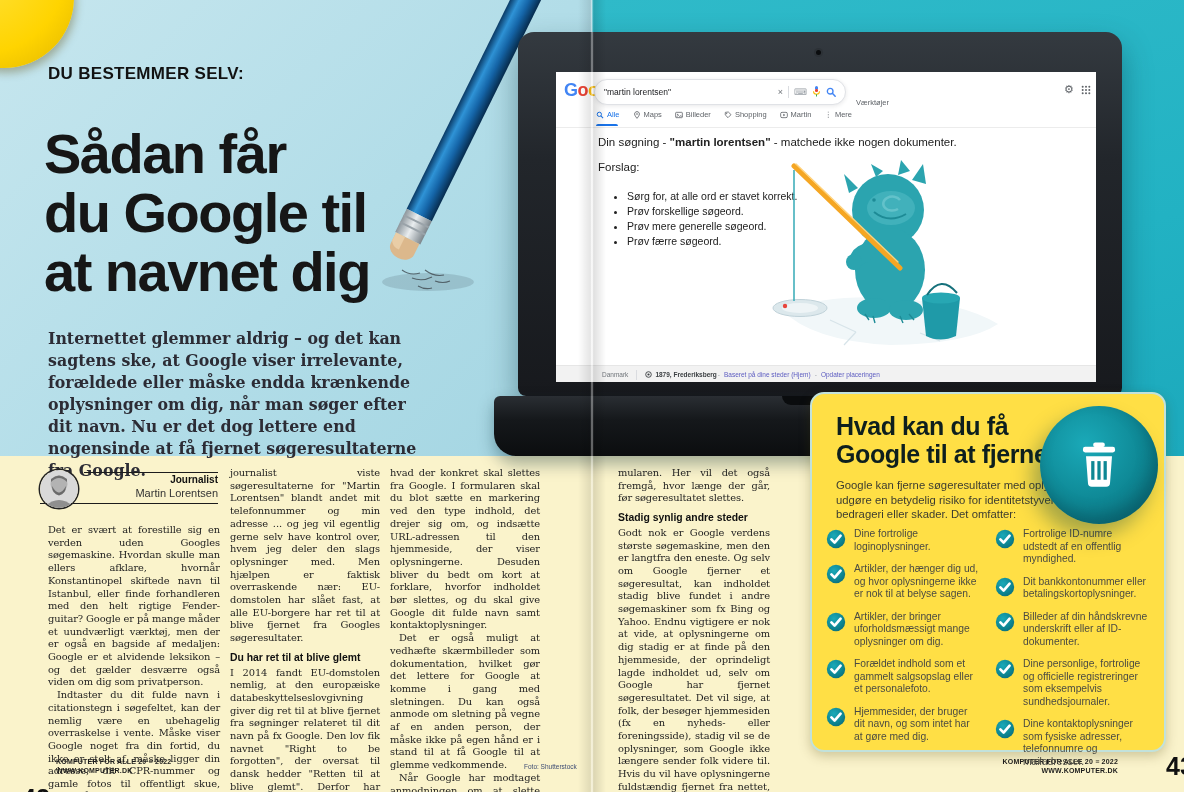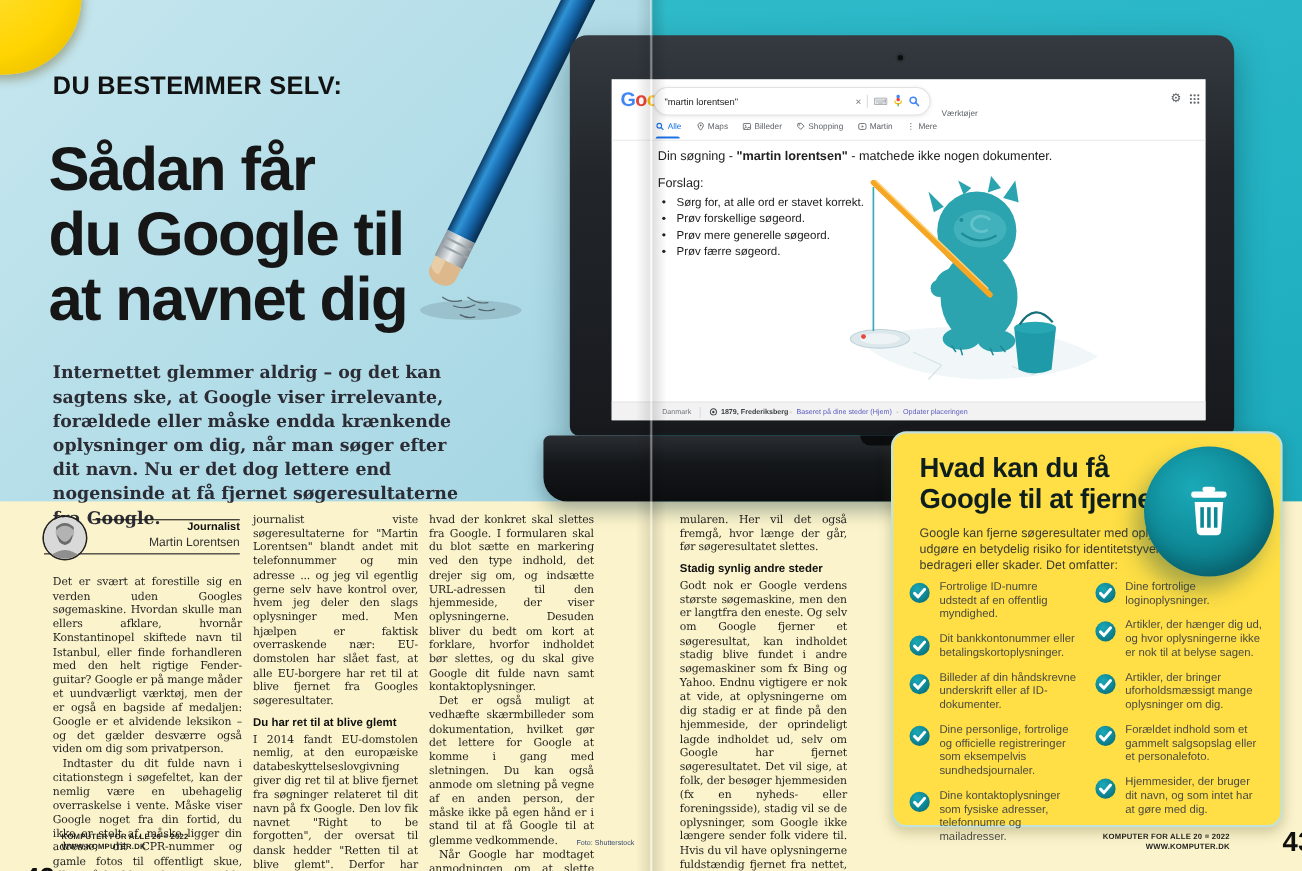--- a/index.html
+++ b/index.html
@@ -13,21 +13,21 @@
   .bg-top-right{left:592px;top:0;width:592px;height:456px;
     background:linear-gradient(165deg,#2fbac9 0%,var(--c-teal_page,#22b2c3) 60%,#1ca9bc 100%);}
   .bg-bottom{left:0;top:456px;width:1184px;height:336px;background:var(--c-paper,#faf3cb);}
   .yellow-circle{left:-66px;top:-72px;width:140px;height:140px;border-radius:50%;
     background:radial-gradient(circle at 35% 30%,#ffe23c,#ffd400 62%,#dfb400);
     box-shadow:2px 5px 9px rgba(90,70,0,.35);}
   .fold{left:578px;top:0;width:28px;height:792px;z-index:60;pointer-events:none;
     background:linear-gradient(90deg,rgba(0,0,0,0) 0%,rgba(0,0,0,.10) 44%,rgba(255,255,255,.5) 50%,rgba(0,0,0,.12) 56%,rgba(0,0,0,0) 100%);}
 
   
-  .kicker{left:48px;top:64px;font-size:23px;font-weight:bold;color:#121212;letter-spacing:.3px;}
+  .kicker{left:48px;top:64px;font-size:17px;font-weight:bold;color:#121212;letter-spacing:.3px;}
   .headline{left:44px;top:124px;margin:0;font-size:56px;line-height:59px;font-weight:bold;
     color:var(--c-ink,#161616);letter-spacing:-1.5px;}
   .intro{left:48px;top:328px;width:384px;margin:0;font-family:"DejaVu Serif",serif;
     font-weight:600;font-size:15.8px;line-height:22px;color:#2c2c35;}
 
   .byline-rule{height:1.4px;background:#1c1c1c;}
   .byline-role{left:118px;top:474px;width:100px;text-align:right;font-size:10px;font-weight:bold;color:#111;}
   .byline-name{left:98px;top:487px;width:120px;text-align:right;font-size:11px;color:#333;}
   .avatar{left:40px;top:470px;width:38px;height:38px;border-radius:50%;overflow:hidden;
     box-shadow:0 0 0 1.5px #222;}
@@ -72,21 +72,21 @@
   .grid9{left:525px;top:13px;}
   .tabs{left:40px;top:38px;display:flex;gap:13px;align-items:center;font-size:7.5px;color:#5f6368;}
   .tab{display:flex;align-items:center;gap:3px;}
   .tab.active{color:var(--c-tab_blue,#1a73e8);}
   .tab-underline{left:40px;top:52px;width:22px;height:2px;background:var(--c-tab_blue,#1a73e8);border-radius:2px 2px 0 0;}
   .tools{left:300px;top:26px;font-size:7.5px;color:#5f6368;}
   .screen-hr{left:0;top:55px;width:540px;height:1px;background:#ececec;}
   .no-results{left:42px;top:64px;font-size:11.5px;color:#212121;}
   .no-results b{font-weight:bold;}
   .forslag{left:42px;top:89px;font-size:11.5px;color:#212121;}
-  .sugg{left:46px;top:105px;margin:0;padding-left:13px;font-size:10.5px;line-height:15px;color:#212121;}
+  .sugg{left:46px;top:105px;margin:12px;padding-left:13px;font-size:10.5px;line-height:15px;color:#212121;}
   .screen-footer{left:0;top:293px;width:540px;height:17px;background:#f2f2f2;border-top:1px solid #e6e6e6;
     display:flex;align-items:center;font-size:6.5px;color:#70757a;}
   .sf-country{margin-left:46px;}
   .sf-sep{width:1px;height:10px;background:#dadce0;margin:0 8px;}
   .sf-loc{font-weight:bold;color:#3c4043;display:flex;align-items:center;gap:3px;}
   .sf-link{color:var(--c-link_purple,#5b5bc0);margin:0 3px;text-decoration:none;}
   .sf-dash{color:#9aa0a6;margin:0 1px;}
 
   
   .infobox{left:810px;top:392px;width:352px;height:356px;background:var(--c-gold,#ffdf45);
@@ -349,86 +349,86 @@
   <div class="abs infobox"></div>
   <h2 class="abs ib-title"><span>Hvad kan du få</span><br><span>Google til at fjerne?</span></h2>
   <div class="abs ib-intro">Google kan fjerne søgeresultater med oplysninger, der kan udgøre en betydelig risiko for identitetstyveri, økonomisk bedrageri eller skader. Det omfatter:</div>
   <div class="abs ib-cols">
     <div class="ib-col">
       <div class="ib-item">
         <svg width="20" height="20" viewBox="0 0 24 24">
             <circle cx="12" cy="12" r="11" fill="url(#tealGrad)"></circle>
             <path d="M6.5,12.5 l3.8,3.8 L17.5,8" fill="none" stroke="#fff" stroke-width="3.2" stroke-linecap="round" stroke-linejoin="round"></path>
           </svg>
-        <span class="ib-text">Fortrolige ID-numre udstedt af en offentlig myndighed.</span>
-        </div>
-      <div class="ib-item">
-        <svg width="20" height="20" viewBox="0 0 24 24">
-            <circle cx="12" cy="12" r="11" fill="url(#tealGrad)"></circle>
-            <path d="M6.5,12.5 l3.8,3.8 L17.5,8" fill="none" stroke="#fff" stroke-width="3.2" stroke-linecap="round" stroke-linejoin="round"></path>
-          </svg>
-        <span class="ib-text">Dit bankkontonummer eller betalingskortoplysninger.</span>
-        </div>
-      <div class="ib-item">
-        <svg width="20" height="20" viewBox="0 0 24 24">
-            <circle cx="12" cy="12" r="11" fill="url(#tealGrad)"></circle>
-            <path d="M6.5,12.5 l3.8,3.8 L17.5,8" fill="none" stroke="#fff" stroke-width="3.2" stroke-linecap="round" stroke-linejoin="round"></path>
-          </svg>
-        <span class="ib-text">Billeder af din håndskrevne underskrift eller af ID-dokumenter.</span>
-        </div>
-      <div class="ib-item">
-        <svg width="20" height="20" viewBox="0 0 24 24">
-            <circle cx="12" cy="12" r="11" fill="url(#tealGrad)"></circle>
-            <path d="M6.5,12.5 l3.8,3.8 L17.5,8" fill="none" stroke="#fff" stroke-width="3.2" stroke-linecap="round" stroke-linejoin="round"></path>
-          </svg>
-        <span class="ib-text">Dine personlige, fortrolige og officielle registreringer som eksempelvis sundhedsjournaler.</span>
-        </div>
-      <div class="ib-item">
-        <svg width="20" height="20" viewBox="0 0 24 24">
-            <circle cx="12" cy="12" r="11" fill="url(#tealGrad)"></circle>
-            <path d="M6.5,12.5 l3.8,3.8 L17.5,8" fill="none" stroke="#fff" stroke-width="3.2" stroke-linecap="round" stroke-linejoin="round"></path>
-          </svg>
-        <span class="ib-text">Dine kontaktoplysninger som fysiske adresser, telefonnumre og mailadresser.</span>
+        <span class="ib-text">Dine fortrolige loginoplysninger.</span>
+        </div>
+      <div class="ib-item">
+        <svg width="20" height="20" viewBox="0 0 24 24">
+            <circle cx="12" cy="12" r="11" fill="url(#tealGrad)"></circle>
+            <path d="M6.5,12.5 l3.8,3.8 L17.5,8" fill="none" stroke="#fff" stroke-width="3.2" stroke-linecap="round" stroke-linejoin="round"></path>
+          </svg>
+        <span class="ib-text">Artikler, der hænger dig ud, og hvor oplysningerne ikke er nok til at belyse sagen.</span>
+        </div>
+      <div class="ib-item">
+        <svg width="20" height="20" viewBox="0 0 24 24">
+            <circle cx="12" cy="12" r="11" fill="url(#tealGrad)"></circle>
+            <path d="M6.5,12.5 l3.8,3.8 L17.5,8" fill="none" stroke="#fff" stroke-width="3.2" stroke-linecap="round" stroke-linejoin="round"></path>
+          </svg>
+        <span class="ib-text">Artikler, der bringer uforholdsmæssigt mange oplysninger om dig.</span>
+        </div>
+      <div class="ib-item">
+        <svg width="20" height="20" viewBox="0 0 24 24">
+            <circle cx="12" cy="12" r="11" fill="url(#tealGrad)"></circle>
+            <path d="M6.5,12.5 l3.8,3.8 L17.5,8" fill="none" stroke="#fff" stroke-width="3.2" stroke-linecap="round" stroke-linejoin="round"></path>
+          </svg>
+        <span class="ib-text">Forældet indhold som et gammelt salgsopslag eller et personalefoto.</span>
+        </div>
+      <div class="ib-item">
+        <svg width="20" height="20" viewBox="0 0 24 24">
+            <circle cx="12" cy="12" r="11" fill="url(#tealGrad)"></circle>
+            <path d="M6.5,12.5 l3.8,3.8 L17.5,8" fill="none" stroke="#fff" stroke-width="3.2" stroke-linecap="round" stroke-linejoin="round"></path>
+          </svg>
+        <span class="ib-text">Hjemmesider, der bruger dit navn, og som intet har at gøre med dig.</span>
         </div>
     </div>
     <div class="ib-col">
       <div class="ib-item">
         <svg width="20" height="20" viewBox="0 0 24 24">
             <circle cx="12" cy="12" r="11" fill="url(#tealGrad)"></circle>
             <path d="M6.5,12.5 l3.8,3.8 L17.5,8" fill="none" stroke="#fff" stroke-width="3.2" stroke-linecap="round" stroke-linejoin="round"></path>
           </svg>
-        <span class="ib-text">Dine fortrolige loginoplysninger.</span>
-        </div>
-      <div class="ib-item">
-        <svg width="20" height="20" viewBox="0 0 24 24">
-            <circle cx="12" cy="12" r="11" fill="url(#tealGrad)"></circle>
-            <path d="M6.5,12.5 l3.8,3.8 L17.5,8" fill="none" stroke="#fff" stroke-width="3.2" stroke-linecap="round" stroke-linejoin="round"></path>
-          </svg>
-        <span class="ib-text">Artikler, der hænger dig ud, og hvor oplysningerne ikke er nok til at belyse sagen.</span>
-        </div>
-      <div class="ib-item">
-        <svg width="20" height="20" viewBox="0 0 24 24">
-            <circle cx="12" cy="12" r="11" fill="url(#tealGrad)"></circle>
-            <path d="M6.5,12.5 l3.8,3.8 L17.5,8" fill="none" stroke="#fff" stroke-width="3.2" stroke-linecap="round" stroke-linejoin="round"></path>
-          </svg>
-        <span class="ib-text">Artikler, der bringer uforholdsmæssigt mange oplysninger om dig.</span>
-        </div>
-      <div class="ib-item">
-        <svg width="20" height="20" viewBox="0 0 24 24">
-            <circle cx="12" cy="12" r="11" fill="url(#tealGrad)"></circle>
-            <path d="M6.5,12.5 l3.8,3.8 L17.5,8" fill="none" stroke="#fff" stroke-width="3.2" stroke-linecap="round" stroke-linejoin="round"></path>
-          </svg>
-        <span class="ib-text">Forældet indhold som et gammelt salgsopslag eller et personalefoto.</span>
-        </div>
-      <div class="ib-item">
-        <svg width="20" height="20" viewBox="0 0 24 24">
-            <circle cx="12" cy="12" r="11" fill="url(#tealGrad)"></circle>
-            <path d="M6.5,12.5 l3.8,3.8 L17.5,8" fill="none" stroke="#fff" stroke-width="3.2" stroke-linecap="round" stroke-linejoin="round"></path>
-          </svg>
-        <span class="ib-text">Hjemmesider, der bruger dit navn, og som intet har at gøre med dig.</span>
+        <span class="ib-text">Fortrolige ID-numre udstedt af en offentlig myndighed.</span>
+        </div>
+      <div class="ib-item">
+        <svg width="20" height="20" viewBox="0 0 24 24">
+            <circle cx="12" cy="12" r="11" fill="url(#tealGrad)"></circle>
+            <path d="M6.5,12.5 l3.8,3.8 L17.5,8" fill="none" stroke="#fff" stroke-width="3.2" stroke-linecap="round" stroke-linejoin="round"></path>
+          </svg>
+        <span class="ib-text">Dit bankkontonummer eller betalingskortoplysninger.</span>
+        </div>
+      <div class="ib-item">
+        <svg width="20" height="20" viewBox="0 0 24 24">
+            <circle cx="12" cy="12" r="11" fill="url(#tealGrad)"></circle>
+            <path d="M6.5,12.5 l3.8,3.8 L17.5,8" fill="none" stroke="#fff" stroke-width="3.2" stroke-linecap="round" stroke-linejoin="round"></path>
+          </svg>
+        <span class="ib-text">Billeder af din håndskrevne underskrift eller af ID-dokumenter.</span>
+        </div>
+      <div class="ib-item">
+        <svg width="20" height="20" viewBox="0 0 24 24">
+            <circle cx="12" cy="12" r="11" fill="url(#tealGrad)"></circle>
+            <path d="M6.5,12.5 l3.8,3.8 L17.5,8" fill="none" stroke="#fff" stroke-width="3.2" stroke-linecap="round" stroke-linejoin="round"></path>
+          </svg>
+        <span class="ib-text">Dine personlige, fortrolige og officielle registreringer som eksempelvis sundhedsjournaler.</span>
+        </div>
+      <div class="ib-item">
+        <svg width="20" height="20" viewBox="0 0 24 24">
+            <circle cx="12" cy="12" r="11" fill="url(#tealGrad)"></circle>
+            <path d="M6.5,12.5 l3.8,3.8 L17.5,8" fill="none" stroke="#fff" stroke-width="3.2" stroke-linecap="round" stroke-linejoin="round"></path>
+          </svg>
+        <span class="ib-text">Dine kontaktoplysninger som fysiske adresser, telefonnumre og mailadresser.</span>
         </div>
     </div>
   </div>
   <div class="abs trash-circle">
     <svg width="52" height="52" viewBox="0 0 24 24">
       <rect x="9.3" y="1.6" width="5.4" height="2.2" rx="1" fill="#fff"></rect>
       <rect x="4.6" y="3.6" width="14.8" height="2.6" rx="1" fill="#fff"></rect>
       <path d="M6,8 h12 l-0.9,12.2 a1.8,1.8 0 0 1 -1.8,1.8 h-6.6 a1.8,1.8 0 0 1 -1.8,-1.8 z" fill="#fff"></path>
       <rect x="8.4" y="10.2" width="1.5" height="8.6" fill="#0e8794"></rect>
       <rect x="11.25" y="10.2" width="1.5" height="8.6" fill="#0e8794"></rect>

